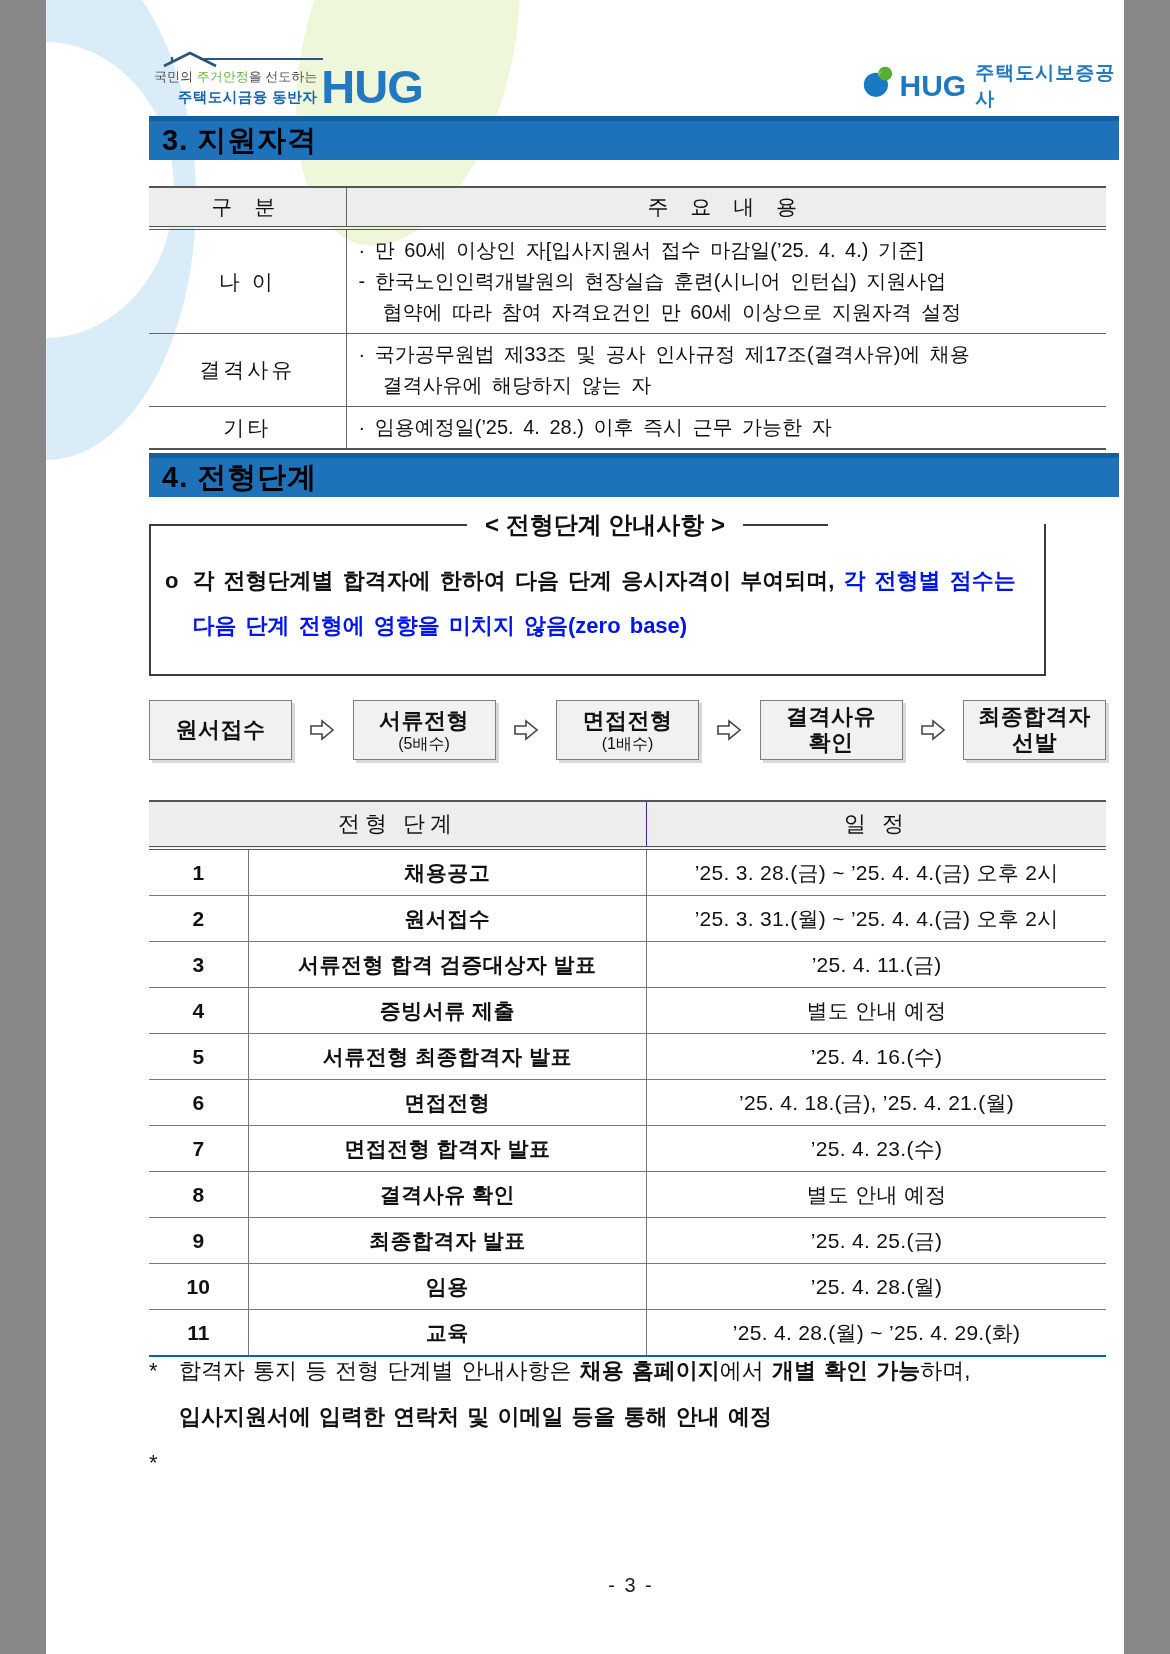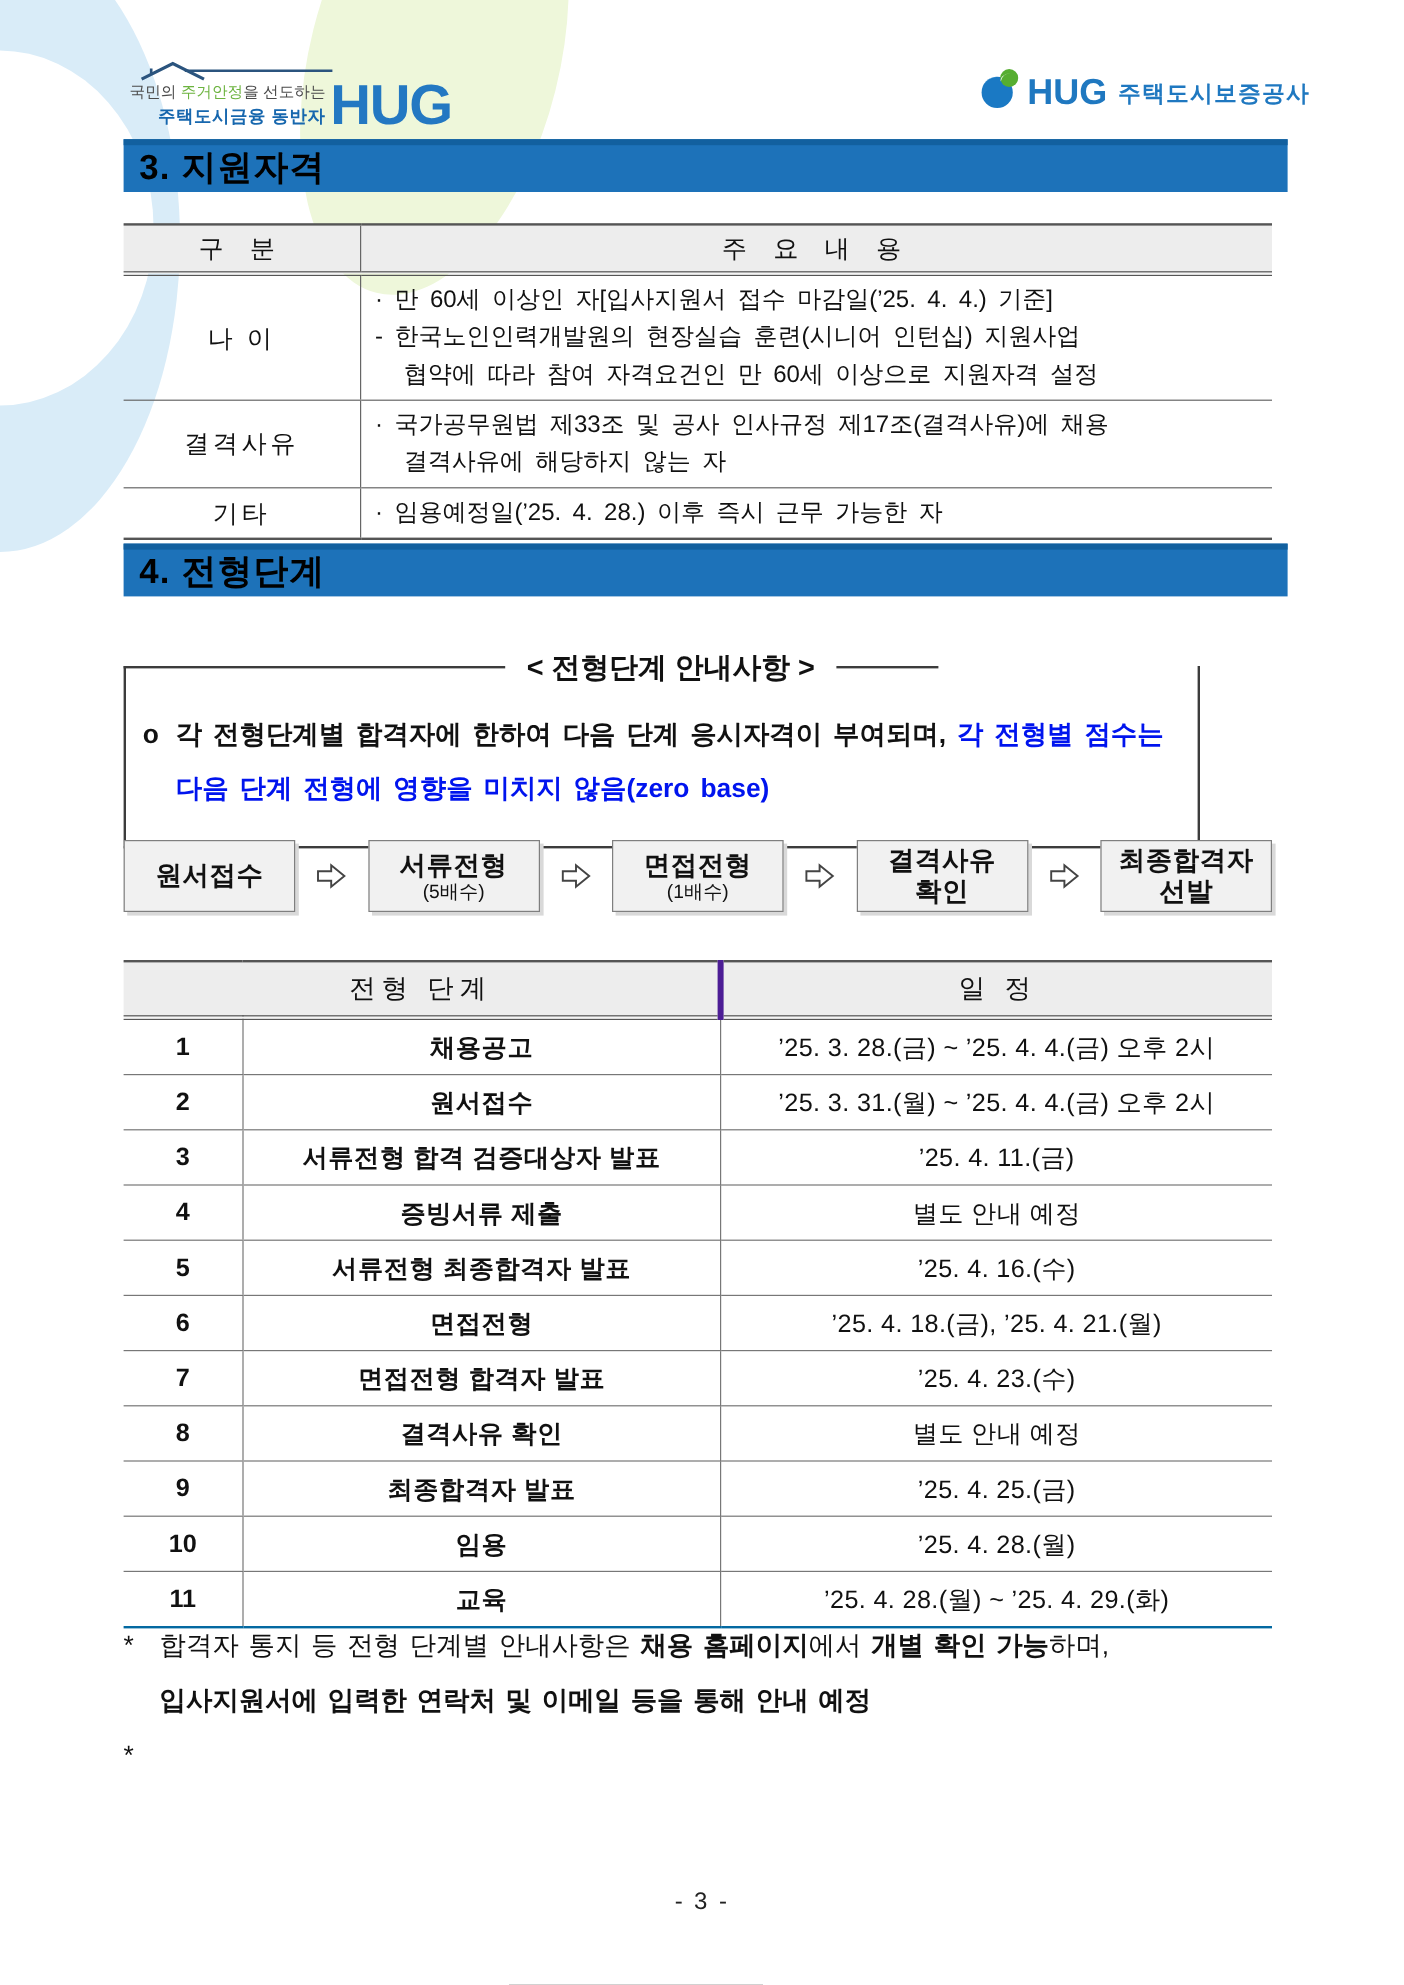--- a/index.html
+++ b/index.html
@@ -1,16 +1,16 @@
 <!DOCTYPE html>
 <html><head>
 <meta charset="utf-8">
 <style>
   html,body{margin:0;padding:0;background:#888;}
-  #page{position:relative;width:1170px;height:1654px;margin:0 auto;background:#ffffff;overflow:hidden;
+  #page{position:relative;width:1078px;height:1654px;margin:0 auto;background:#ffffff;overflow:hidden;
         font-family:"Liberation Sans","DejaVu Sans",sans-serif;color:#111;}
   
   .blob{position:absolute;border-radius:50%;z-index:0;}
   .blob-blue{left:-150px;top:-60px;width:300px;height:520px;background:#d9ecf8;}
   .blob-white{left:-130px;top:42px;width:258px;height:296px;background:#ffffff;}
   .blob-green{left:258px;top:-150px;width:208px;height:400px;background:#eef7da;transform:rotate(14deg);}
   .abs{position:absolute;z-index:2;}
 
   
   .logo-left{left:108px;top:50px;display:flex;align-items:flex-end;}
@@ -37,21 +37,21 @@
   .qual th{background:#ededed;font-weight:normal;font-size:21px;letter-spacing:8px;height:36px;
            border-top:2px solid #555;border-bottom:4px double #555;}
   .qual td{border-bottom:1px solid #666;vertical-align:middle;}
   .qual tr:last-child td{border-bottom:2px solid #555;}
   .qual .vline{border-left:1px solid #666;}
   .qual .lbl{text-align:center;font-size:21px;letter-spacing:3px;}
   .qual .cnt{padding:5px 8px 5px 12px;line-height:31px;word-spacing:4px;}
   .ind2{padding-left:24px;}
 
   
-  .notice{left:103px;top:555px;width:897px;height:152px;border:2px solid #3c3c3c;border-top:none;box-sizing:border-box;}
+  .notice{left:103px;top:524px;width:897px;height:152px;border:2px solid #3c3c3c;border-top:none;box-sizing:border-box;}
   .notice-top{position:absolute;top:-15px;left:-2px;right:-2px;display:flex;align-items:center;}
   .ntseg{height:0;}
   .ntline{border-top:2px solid #3c3c3c;}
   .nts1{width:318px;}
   .nts2{width:85px;}
   .nts3{flex:1;}
   .ntitle{font-size:24px;font-weight:bold;padding:0 18px;white-space:nowrap;color:#111;}
   .nbody{display:flex;padding:34px 14px 0 14px;font-size:22px;font-weight:bold;line-height:45px;word-spacing:3px;}
   .nmark{margin-right:14px;}
   .nblue{color:#0014ee;}
@@ -61,21 +61,21 @@
   .fbox{width:143px;height:60px;background:#f1f1f1;border:1px solid #7f7f7f;box-shadow:3px 3px 0 #d9d9d9;
         display:flex;flex-direction:column;justify-content:center;align-items:center;box-sizing:border-box;}
   .ft{font-size:22px;font-weight:bold;line-height:26px;letter-spacing:.5px;}
   .fs{font-size:16px;line-height:19px;}
   .farr{flex:1;display:flex;justify-content:center;align-items:center;}
 
   
   .sch{left:103px;top:800px;width:957px;font-size:21px;}
   .sch th{background:#ededed;font-weight:normal;font-size:22px;letter-spacing:5px;height:42px;
           border-top:2px solid #555;border-bottom:4px double #555;}
-  .sch th.hdiv{border-left:5px solid #4c1d95;}
+  .sch th.hdiv{border-left:1px solid #4c1d95;}
   .sch td{border-bottom:1px solid #777;height:43px;text-align:center;}
   .sch tr:last-child td{border-bottom:2px solid #0369a1;}
   .sch td.no{width:97px;font-weight:bold;}
   .sch td.stage{width:398px;font-weight:bold;border-left:1px solid #777;border-right:1px solid #777;letter-spacing:.5px;}
   .sch td.date{letter-spacing:.3px;}
 
   
   .fns{left:103px;top:1348px;width:967px;font-size:22px;line-height:46px;word-spacing:2px;}
   .fnrow{display:flex;}
   .fnmark{width:30px;flex:0 0 30px;}

